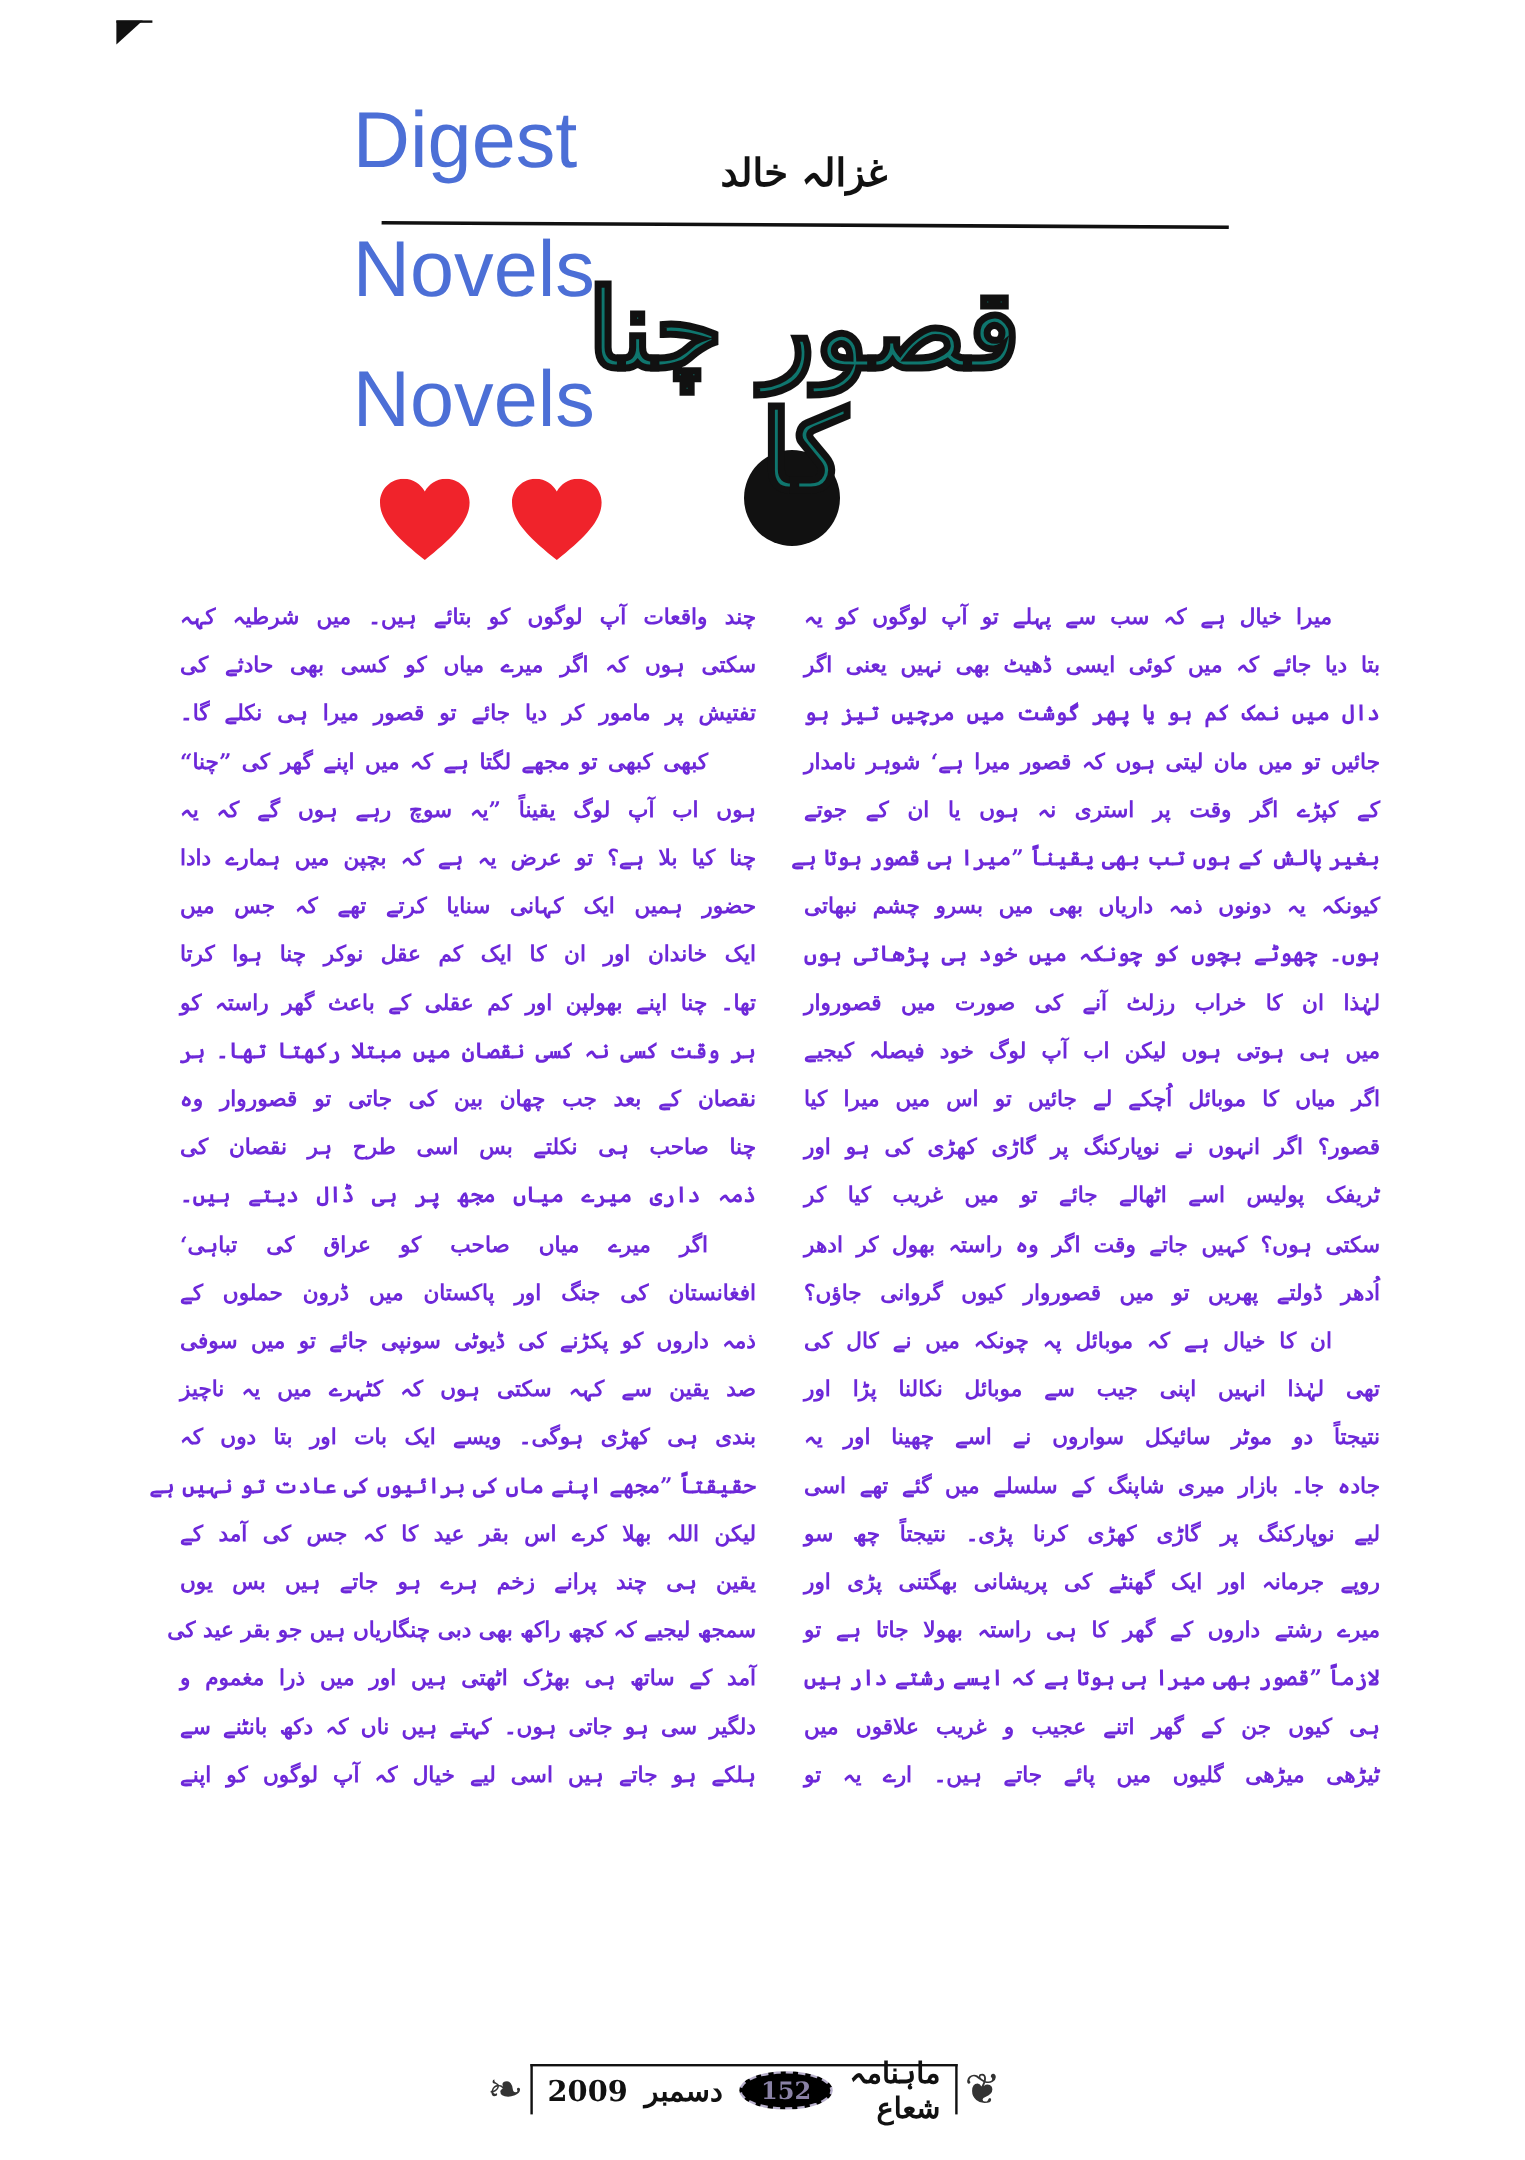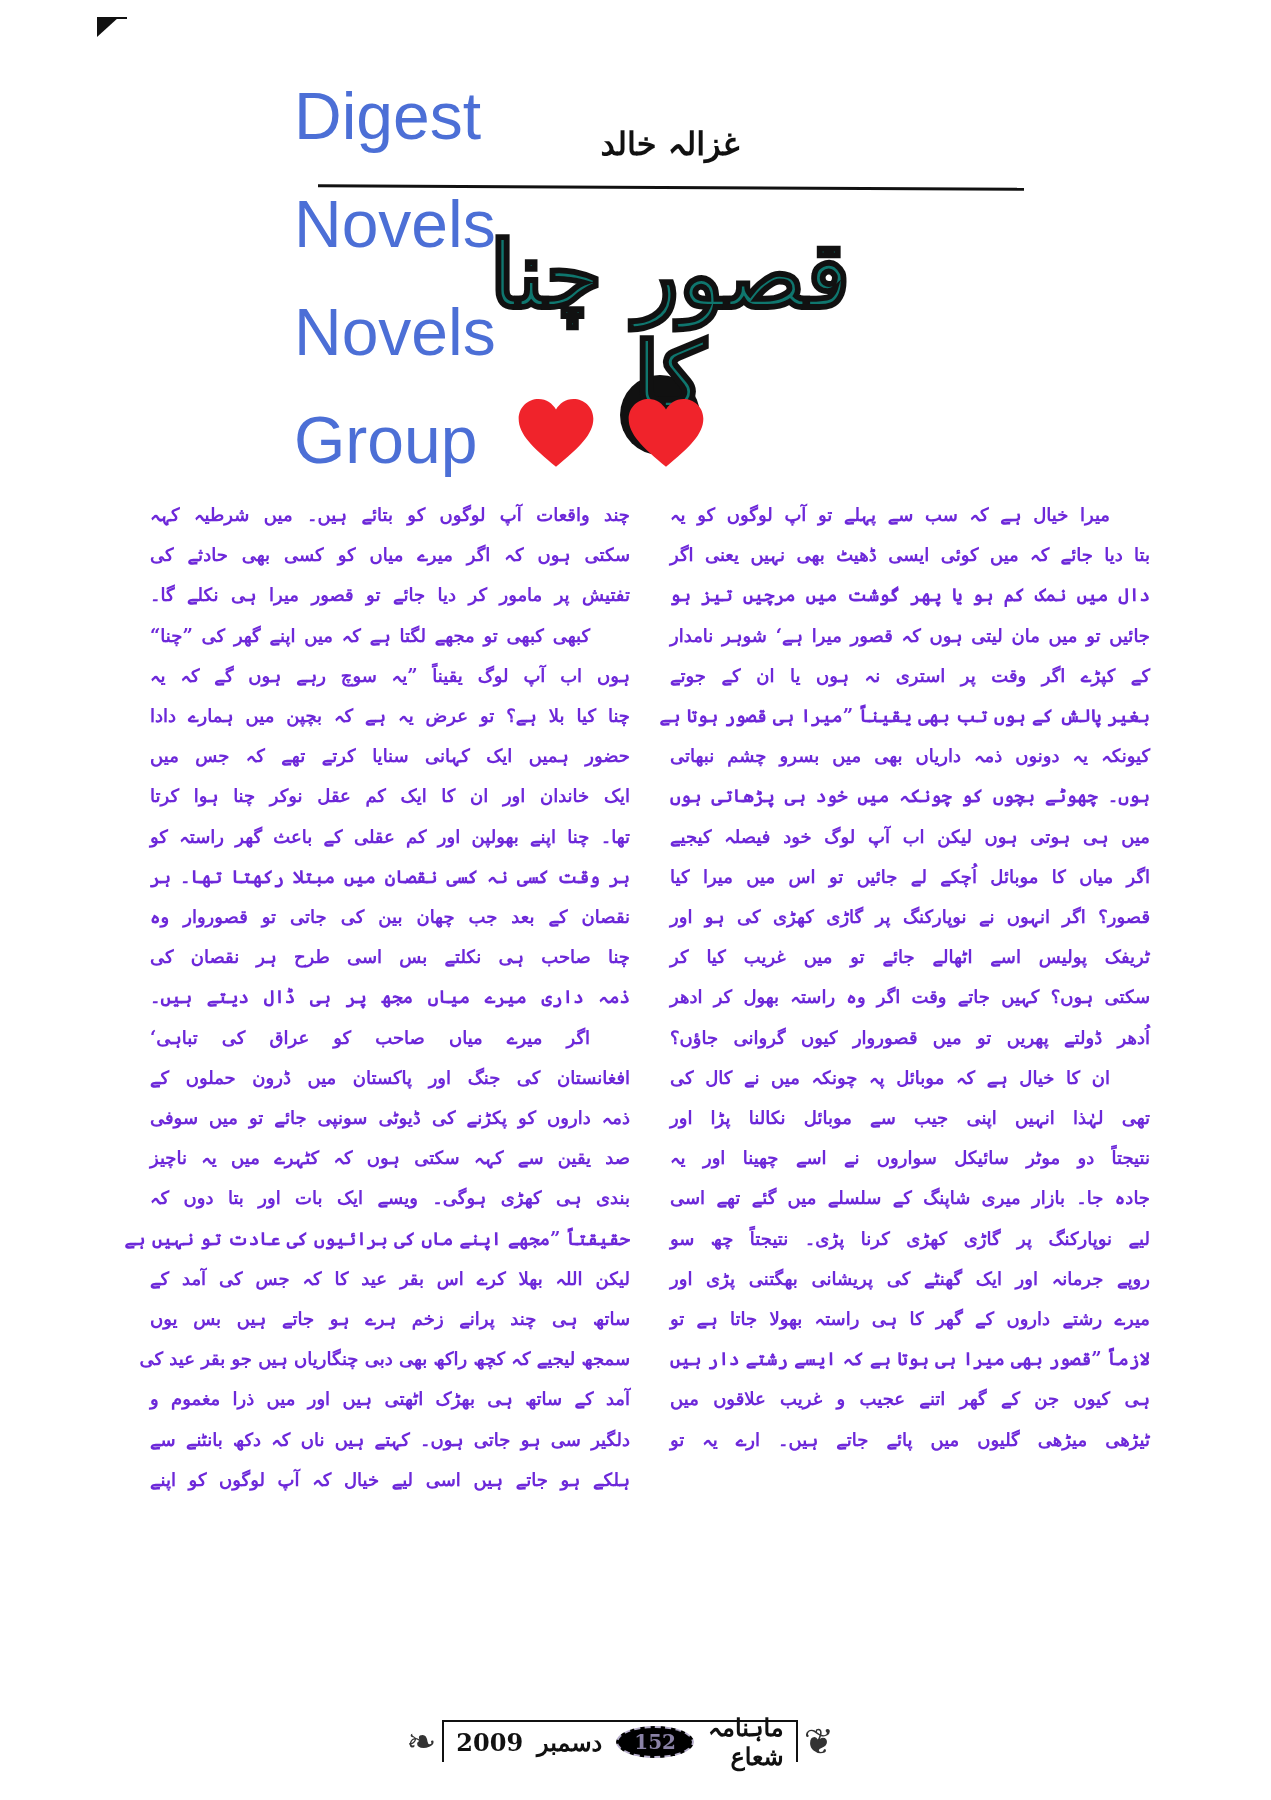--- a/index.html
+++ b/index.html
@@ -78,21 +78,20 @@
 </head>
 <body>
 
 <div class="corner-mark"></div>
 
 <div class="watermark">
   <span class="wm-line">Digest</span>
   <span class="wm-line">Novels</span>
   <span class="wm-line">Novels</span>
   <span class="wm-line">
-    <span>Group</span>
     <span class="hearts">
       <span class="heart">
         <svg viewBox="0 0 32 30">
             <path d="M16 29 C6 21 0 15 0 8.5 C0 3.5 4 0 8.5 0 C12 0 14.5 2 16 4.5 C17.5 2 20 0 23.5 0 C28 0 32 3.5 32 8.5 C32 15 26 21 16 29 Z" fill="#f0232b"></path>
           </svg>
       </span>
       <span class="heart">
         <svg viewBox="0 0 32 30">
             <path d="M16 29 C6 21 0 15 0 8.5 C0 3.5 4 0 8.5 0 C12 0 14.5 2 16 4.5 C17.5 2 20 0 23.5 0 C28 0 32 3.5 32 8.5 C32 15 26 21 16 29 Z" fill="#f0232b"></path>
           </svg>
@@ -112,20 +111,21 @@
 <div class="columns">
   <div class="col right">
     <span class="line indent">میرا خیال ہے کہ سب سے پہلے تو آپ لوگوں کو یہ</span>
     <span class="line">بتا دیا جائے کہ میں کوئی ایسی ڈھیٹ بھی نہیں یعنی اگر</span>
     <span class="line">دال میں نمک کم ہو یا پھر گوشت میں مرچیں تیز ہو</span>
     <span class="line">جائیں تو میں مان لیتی ہوں کہ قصور میرا ہے‘ شوہر نامدار</span>
     <span class="line">کے کپڑے اگر وقت پر استری نہ ہوں یا ان کے جوتے</span>
     <span class="line">بغیر پالش کے ہوں تب بھی یقیناً ”میرا ہی قصور ہوتا ہے</span>
     <span class="line">کیونکہ یہ دونوں ذمہ داریاں بھی میں بسرو چشم نبھاتی</span>
     <span class="line">ہوں۔ چھوٹے بچوں کو چونکہ میں خود ہی پڑھاتی ہوں</span>
+    <span class="line">لہٰذا ان کا خراب رزلٹ آنے کی صورت میں قصوروار</span>
     <span class="line">میں ہی ہوتی ہوں لیکن اب آپ لوگ خود فیصلہ کیجیے</span>
     <span class="line">اگر میاں کا موبائل اُچکے لے جائیں تو اس میں میرا کیا</span>
     <span class="line">قصور؟ اگر انہوں نے نوپارکنگ پر گاڑی کھڑی کی ہو اور</span>
     <span class="line">ٹریفک پولیس اسے اٹھالے جائے تو میں غریب کیا کر</span>
     <span class="line">سکتی ہوں؟ کہیں جاتے وقت اگر وہ راستہ بھول کر ادھر</span>
     <span class="line">اُدھر ڈولتے پھریں تو میں قصوروار کیوں گروانی جاؤں؟</span>
     <span class="line indent">ان کا خیال ہے کہ موبائل پہ چونکہ میں نے کال کی</span>
     <span class="line">تھی لہٰذا انہیں اپنی جیب سے موبائل نکالنا پڑا اور</span>
     <span class="line">نتیجتاً دو موٹر سائیکل سواروں نے اسے چھینا اور یہ</span>
     <span class="line">جادہ جا۔ بازار میری شاپنگ کے سلسلے میں گئے تھے اسی</span>
@@ -151,21 +151,21 @@
     <span class="line">نقصان کے بعد جب چھان بین کی جاتی تو قصوروار وہ</span>
     <span class="line">چنا صاحب ہی نکلتے بس اسی طرح ہر نقصان کی</span>
     <span class="line">ذمہ داری میرے میاں مجھ پر ہی ڈال دیتے ہیں۔</span>
     <span class="line indent">اگر میرے میاں صاحب کو عراق کی تباہی‘</span>
     <span class="line">افغانستان کی جنگ اور پاکستان میں ڈرون حملوں کے</span>
     <span class="line">ذمہ داروں کو پکڑنے کی ڈیوٹی سونپی جائے تو میں سوفی</span>
     <span class="line">صد یقین سے کہہ سکتی ہوں کہ کٹہرے میں یہ ناچیز</span>
     <span class="line">بندی ہی کھڑی ہوگی۔ ویسے ایک بات اور بتا دوں کہ</span>
     <span class="line">حقیقتاً ”مجھے اپنے ماں کی برائیوں کی عادت تو نہیں ہے</span>
     <span class="line">لیکن اللہ بھلا کرے اس بقر عید کا کہ جس کی آمد کے</span>
-    <span class="line">ساتھ ہی چند پرانے زخم ہرے ہو جاتے ہیں بس یوں</span>
+    <span class="line">یقین ہی چند پرانے زخم ہرے ہو جاتے ہیں بس یوں</span>
     <span class="line">سمجھ لیجیے کہ کچھ راکھ بھی دبی چنگاریاں ہیں جو بقر عید کی</span>
     <span class="line">آمد کے ساتھ ہی بھڑک اٹھتی ہیں اور میں ذرا مغموم و</span>
     <span class="line">دلگیر سی ہو جاتی ہوں۔ کہتے ہیں ناں کہ دکھ بانٹنے سے</span>
     <span class="line">ہلکے ہو جاتے ہیں اسی لیے خیال کہ آپ لوگوں کو اپنے</span>
   </div>
 </div>
 
 <div class="footer">
   <span class="flourish">❦</span>
   <div class="footer-box">

